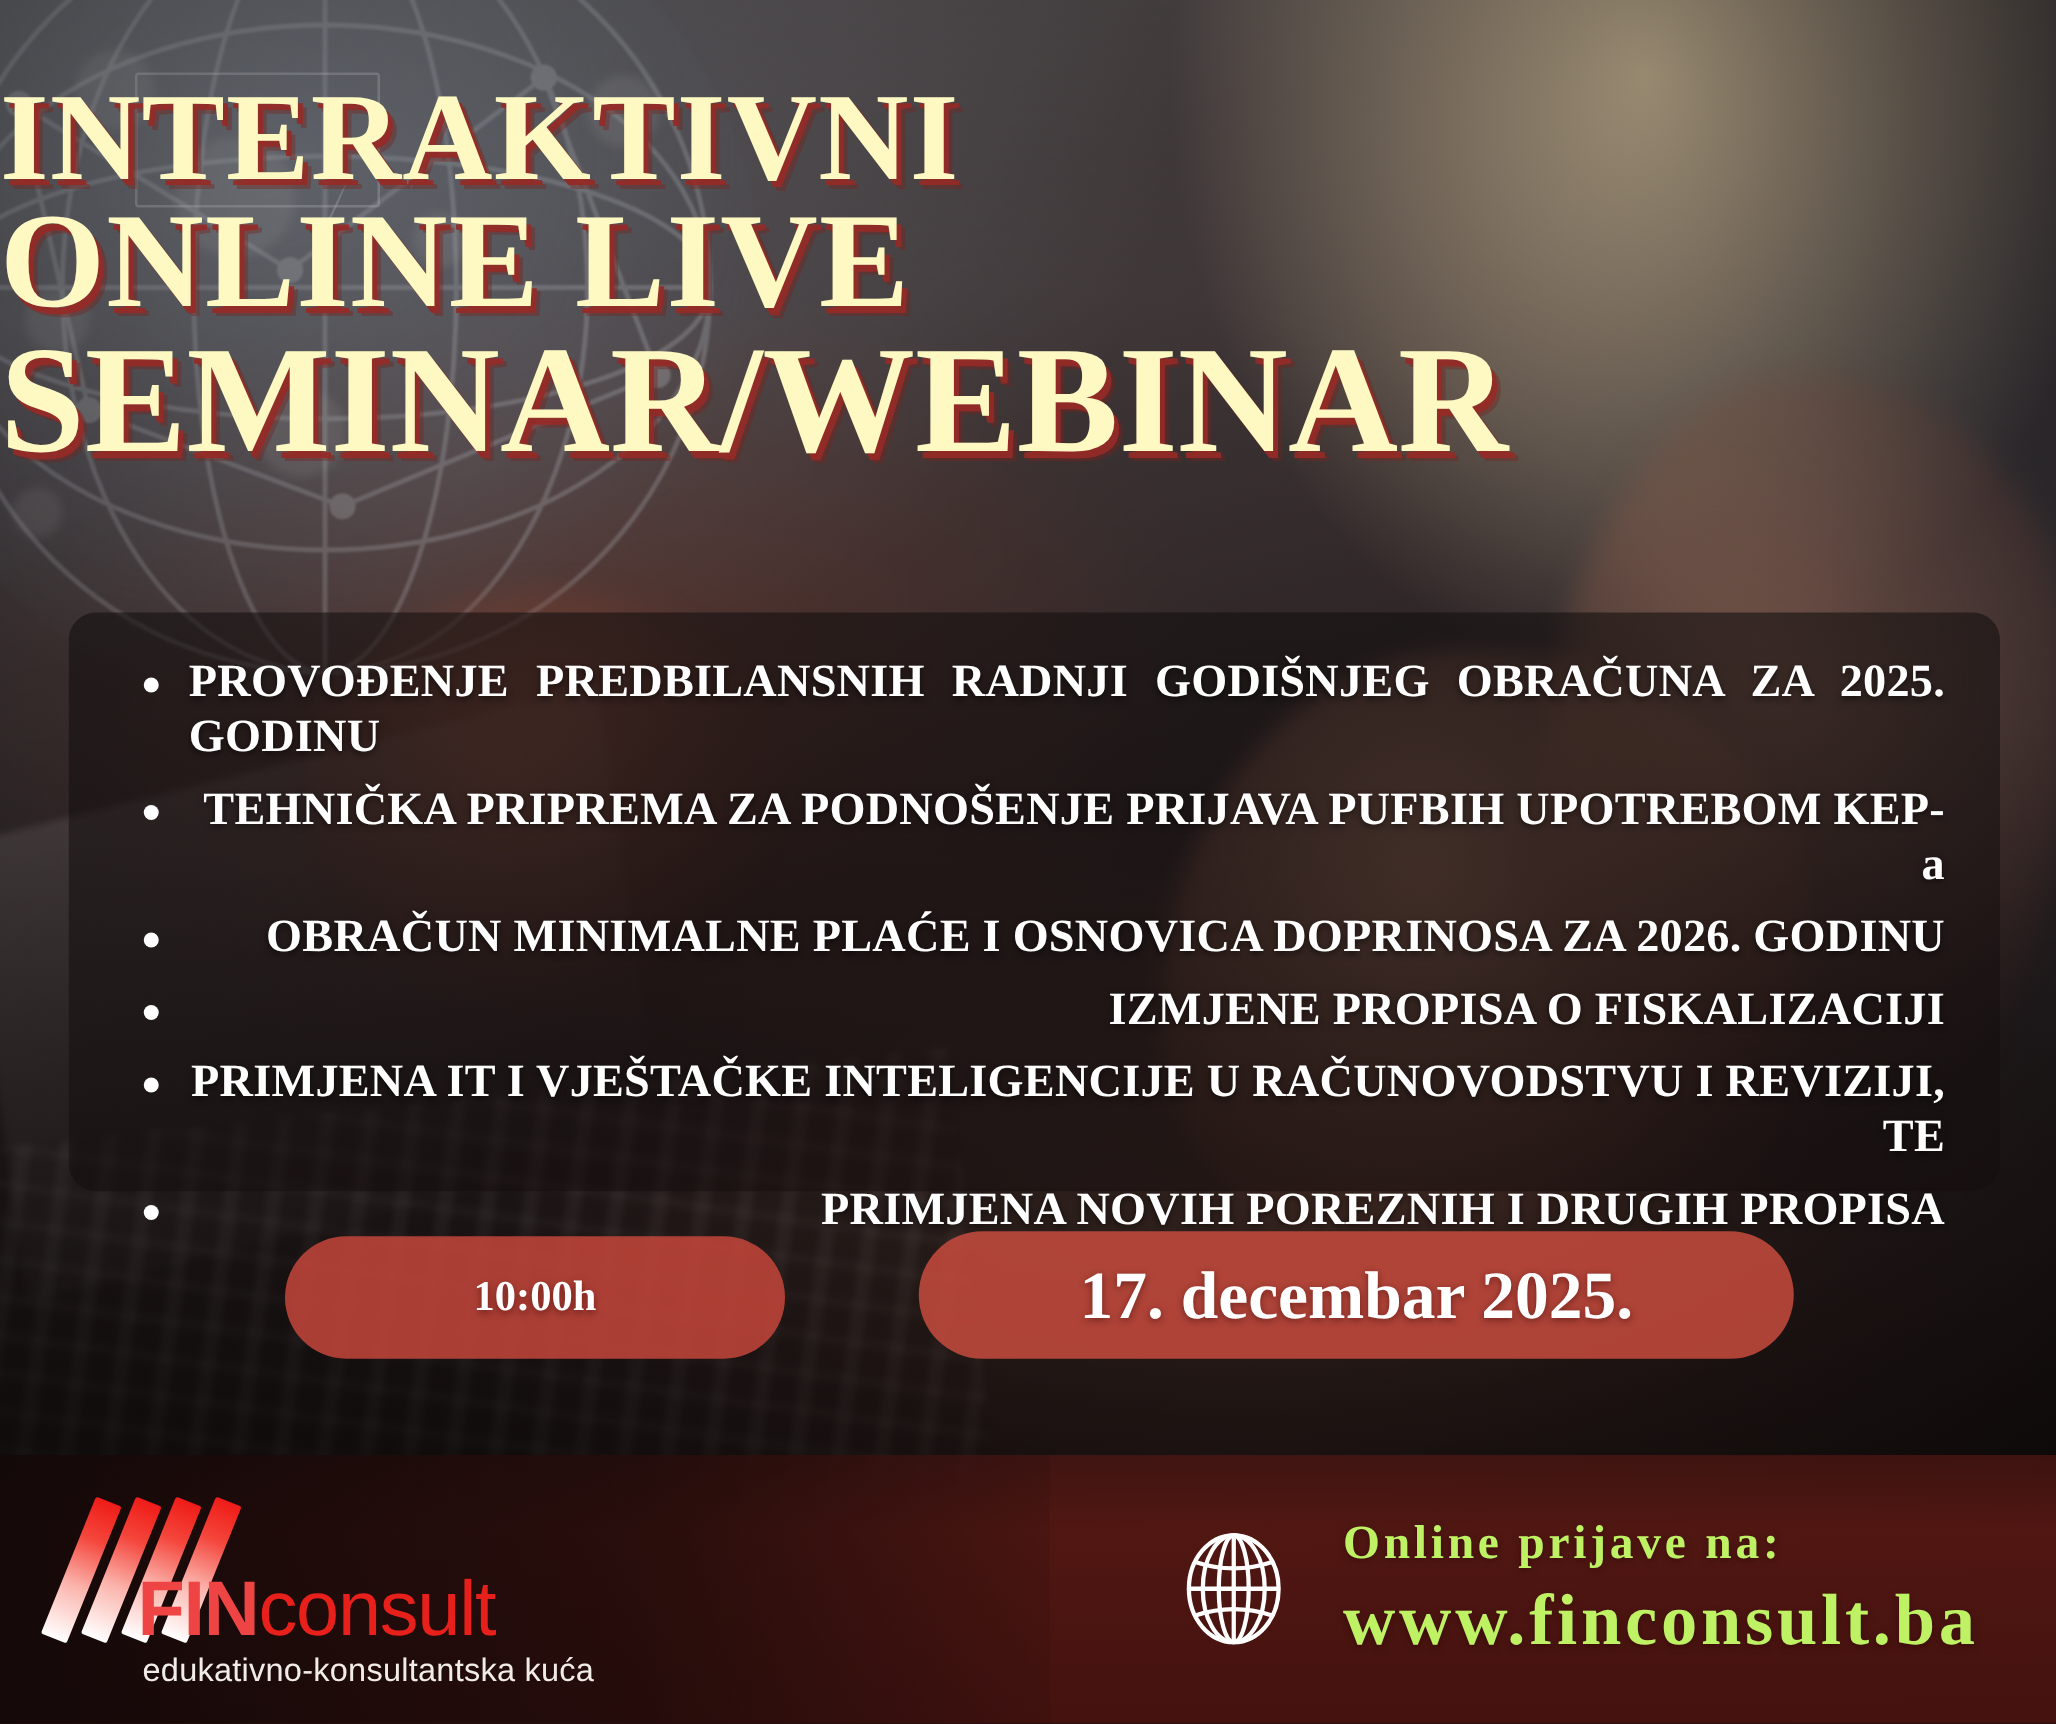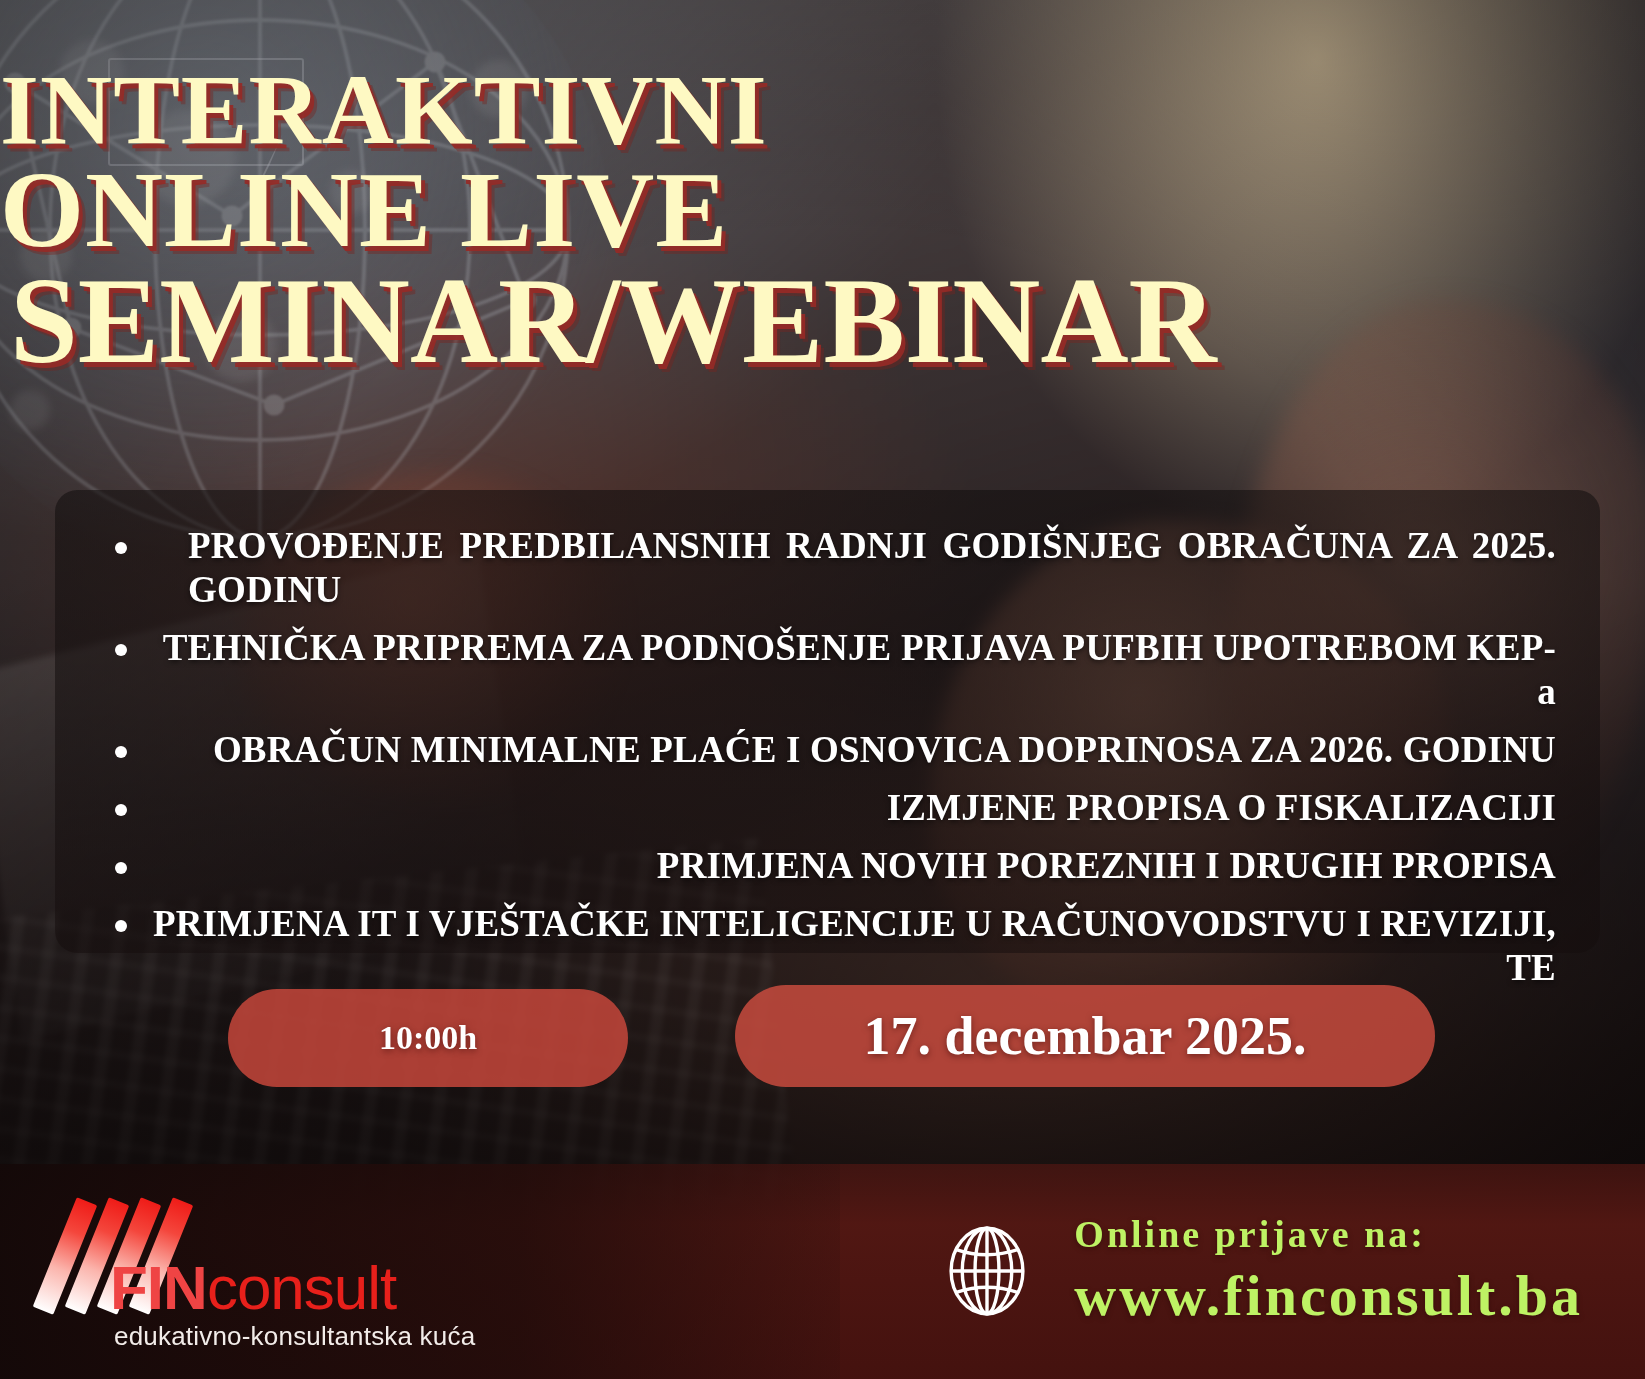--- a/index.html
+++ b/index.html
@@ -123,21 +123,21 @@
     line-height:.96;
     letter-spacing:1px;
     text-shadow:
        4px 5px 0 rgba(150,42,38,.92),
        7px 8px 0 rgba(120,34,30,.40);
     z-index:5;
   }
   .title .ln{ display:block; white-space:nowrap; }
   .title .ln1{ font-size:100px; }
   .title .ln2{ font-size:108px; }
-  .title .ln3{ font-size:122px; letter-spacing:0px;padding-left:10px; }
+  .title .ln3{ font-size:122px; letter-spacing:0px; }
 
   
   .list-box{
     position:absolute;
     left:55px; top:490px; width:1545px; height:463px;
     background:linear-gradient(to bottom, rgba(18,14,14,.58), rgba(20,12,12,.50));
     border-radius:22px;
     z-index:4;
     padding:34px 44px 20px 44px;
   }
@@ -155,21 +155,21 @@
     text-shadow:0 2px 5px rgba(0,0,0,.55);
     text-align:right;
   }
   .list-box li:before{
     content:"";
     position:absolute; left:16px; top:18px;
     width:12px; height:12px; border-radius:50%;
     background:#fff;
   }
   .list-box li.justify{ text-align:justify; }
-  .list-box li.justify > span{ display:block;margin-left:37px; }
+  .list-box li.justify > span{ display:block; }
 
   
   .pill{
     position:absolute;
     display:flex; align-items:center; justify-content:center;
     border-radius:60px;
     color:#fff;
     font-family:"Liberation Serif", serif;
     font-weight:700;
     text-shadow:0 2px 6px rgba(60,10,8,.55);
@@ -297,22 +297,22 @@
   </h1>
 
   <div class="list-box">
     <ul>
       <li class="justify">
           <span>PROVOĐENJE PREDBILANSNIH RADNJI GODIŠNJEG OBRAČUNA ZA 2025. GODINU</span>
         </li>
       <li><span>TEHNIČKA PRIPREMA ZA PODNOŠENJE PRIJAVA PUFBIH UPOTREBOM KEP-a</span></li>
       <li><span>OBRAČUN MINIMALNE PLAĆE I OSNOVICA DOPRINOSA ZA 2026. GODINU</span></li>
       <li><span>IZMJENE PROPISA O FISKALIZACIJI</span></li>
+      <li><span>PRIMJENA IT I VJEŠTAČKE INTELIGENCIJE U RAČUNOVODSTVU I REVIZIJI, TE</span></li>
       <li><span>PRIMJENA NOVIH POREZNIH I DRUGIH PROPISA</span></li>
-      <li><span>PRIMJENA IT I VJEŠTAČKE INTELIGENCIJE U RAČUNOVODSTVU I REVIZIJI, TE</span></li>
     </ul>
   </div>
 
   <div class="pill pill-time">10:00h</div>
   <div class="pill pill-date">17. decembar 2025.</div>
 
   <div class="logo">
     <div class="slashes">
       <div class="slash s1"></div>
       <div class="slash s2"></div>

